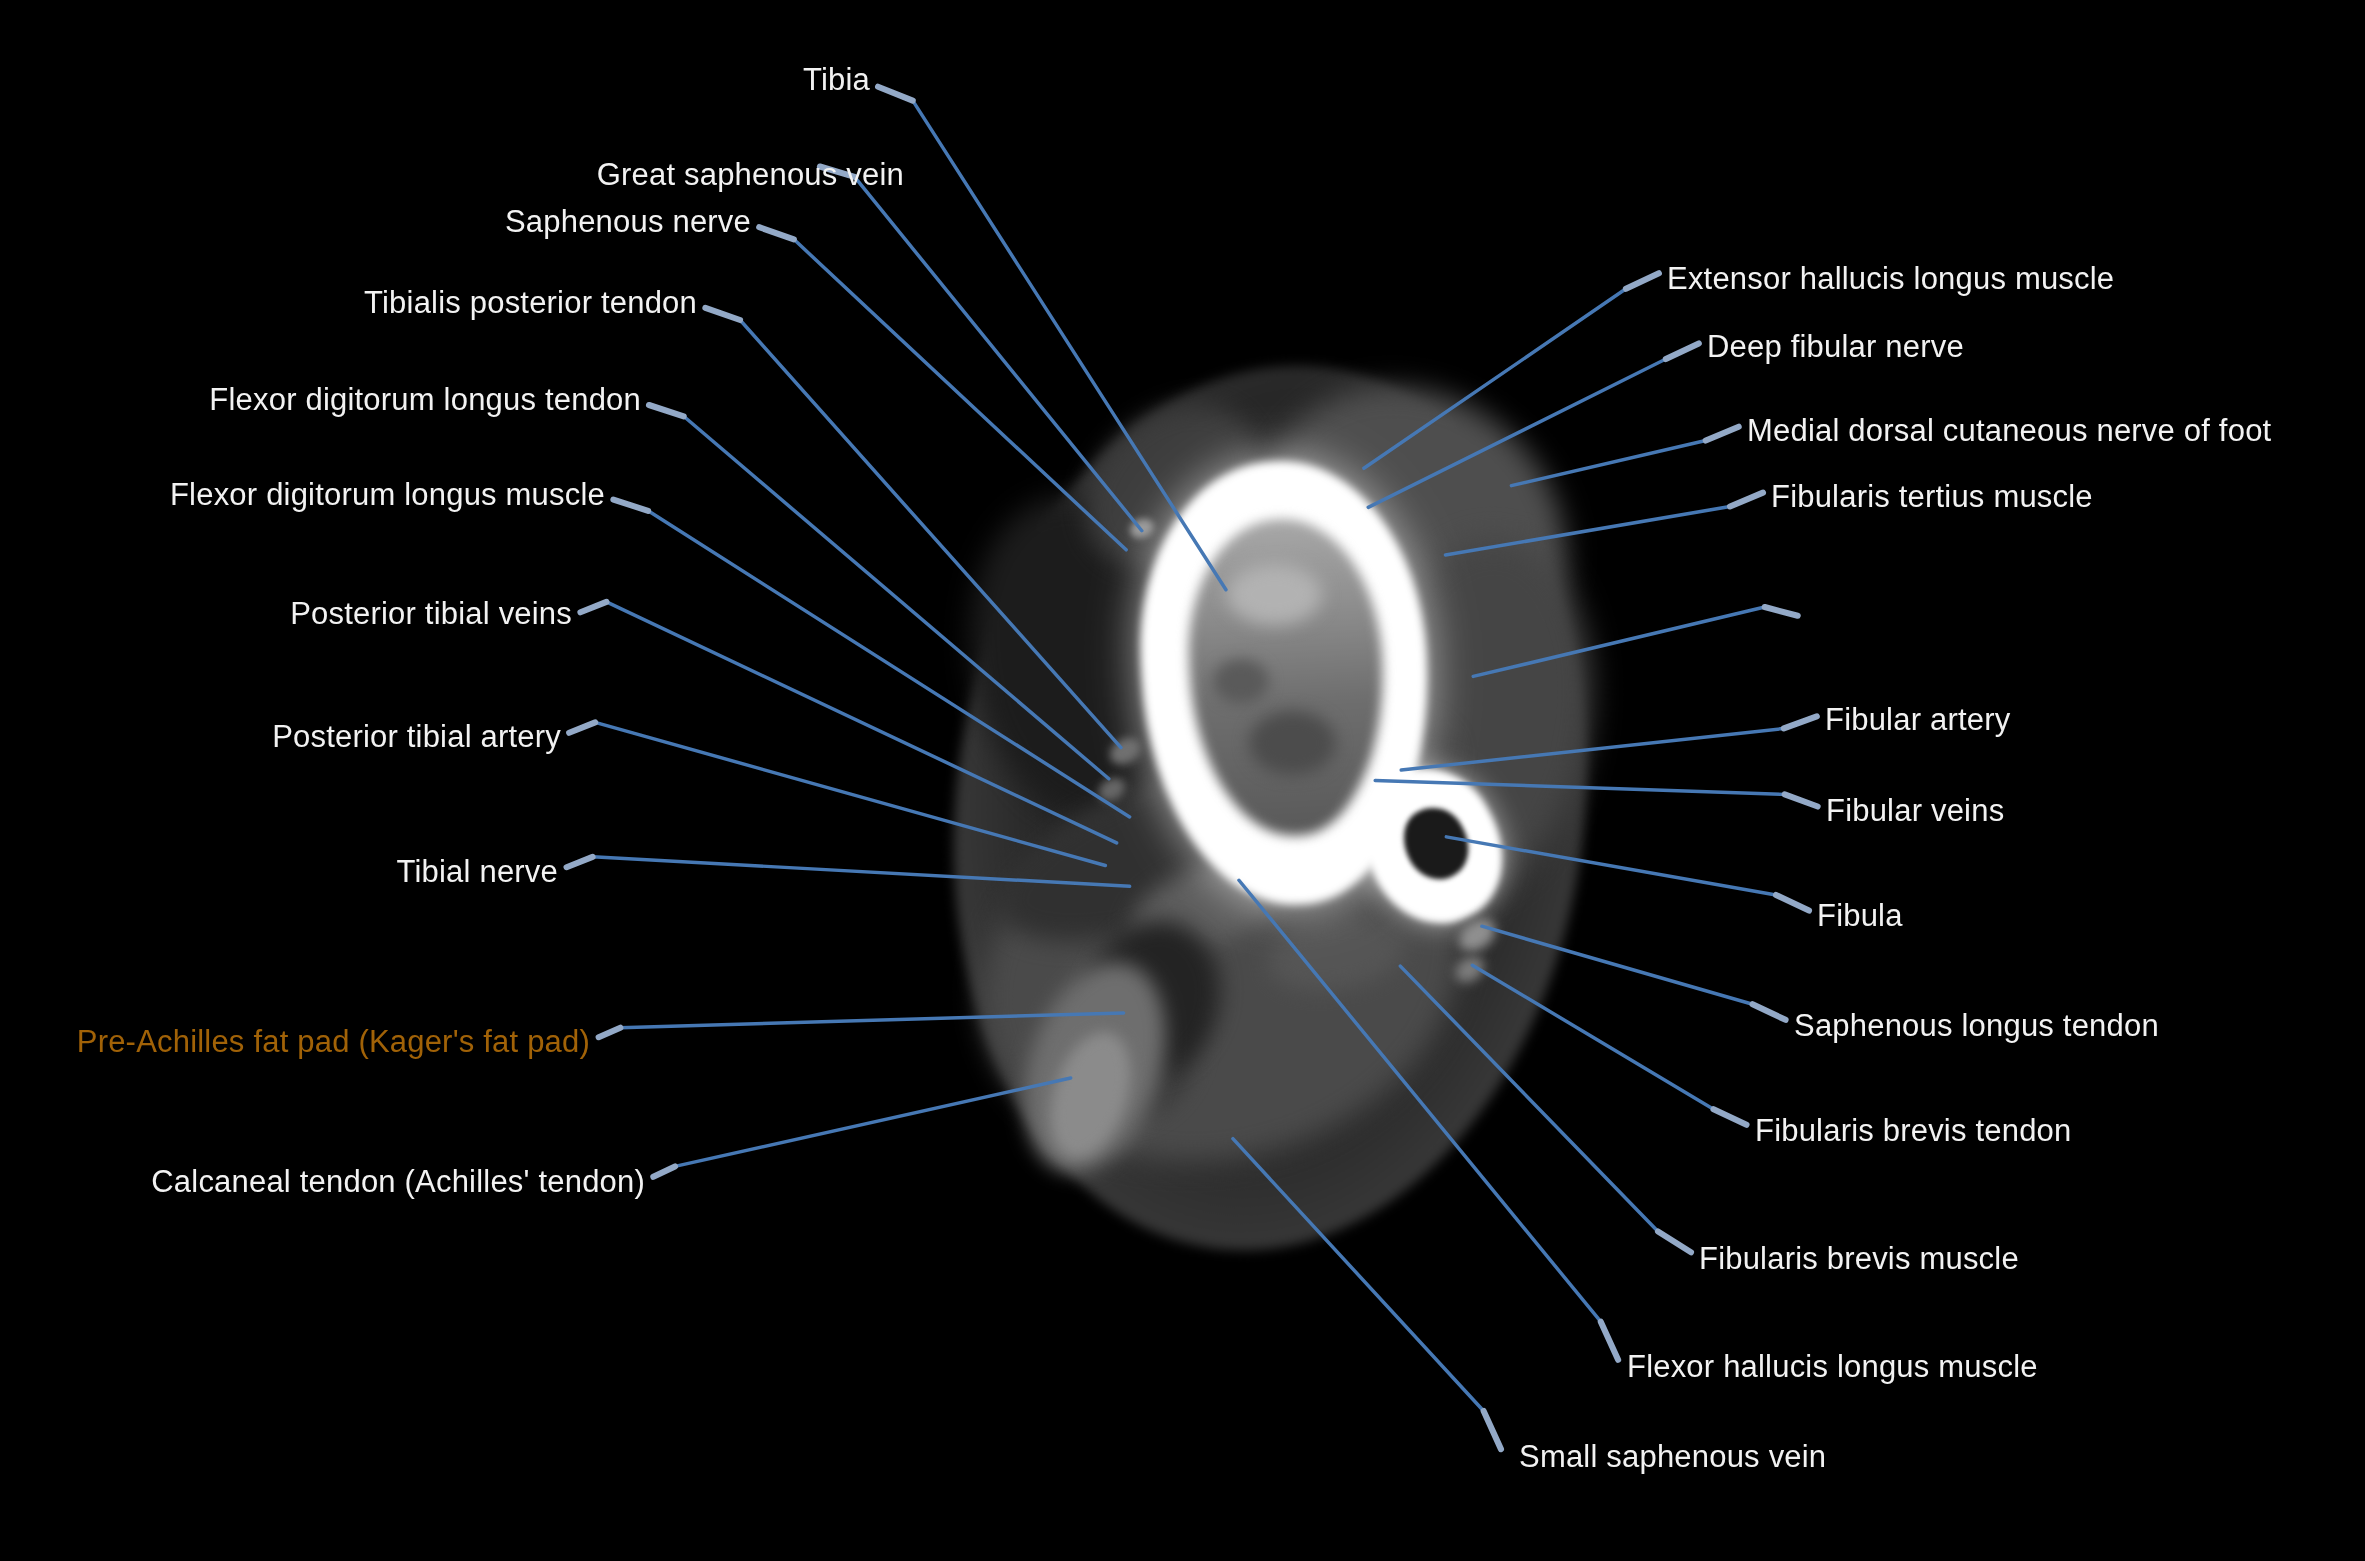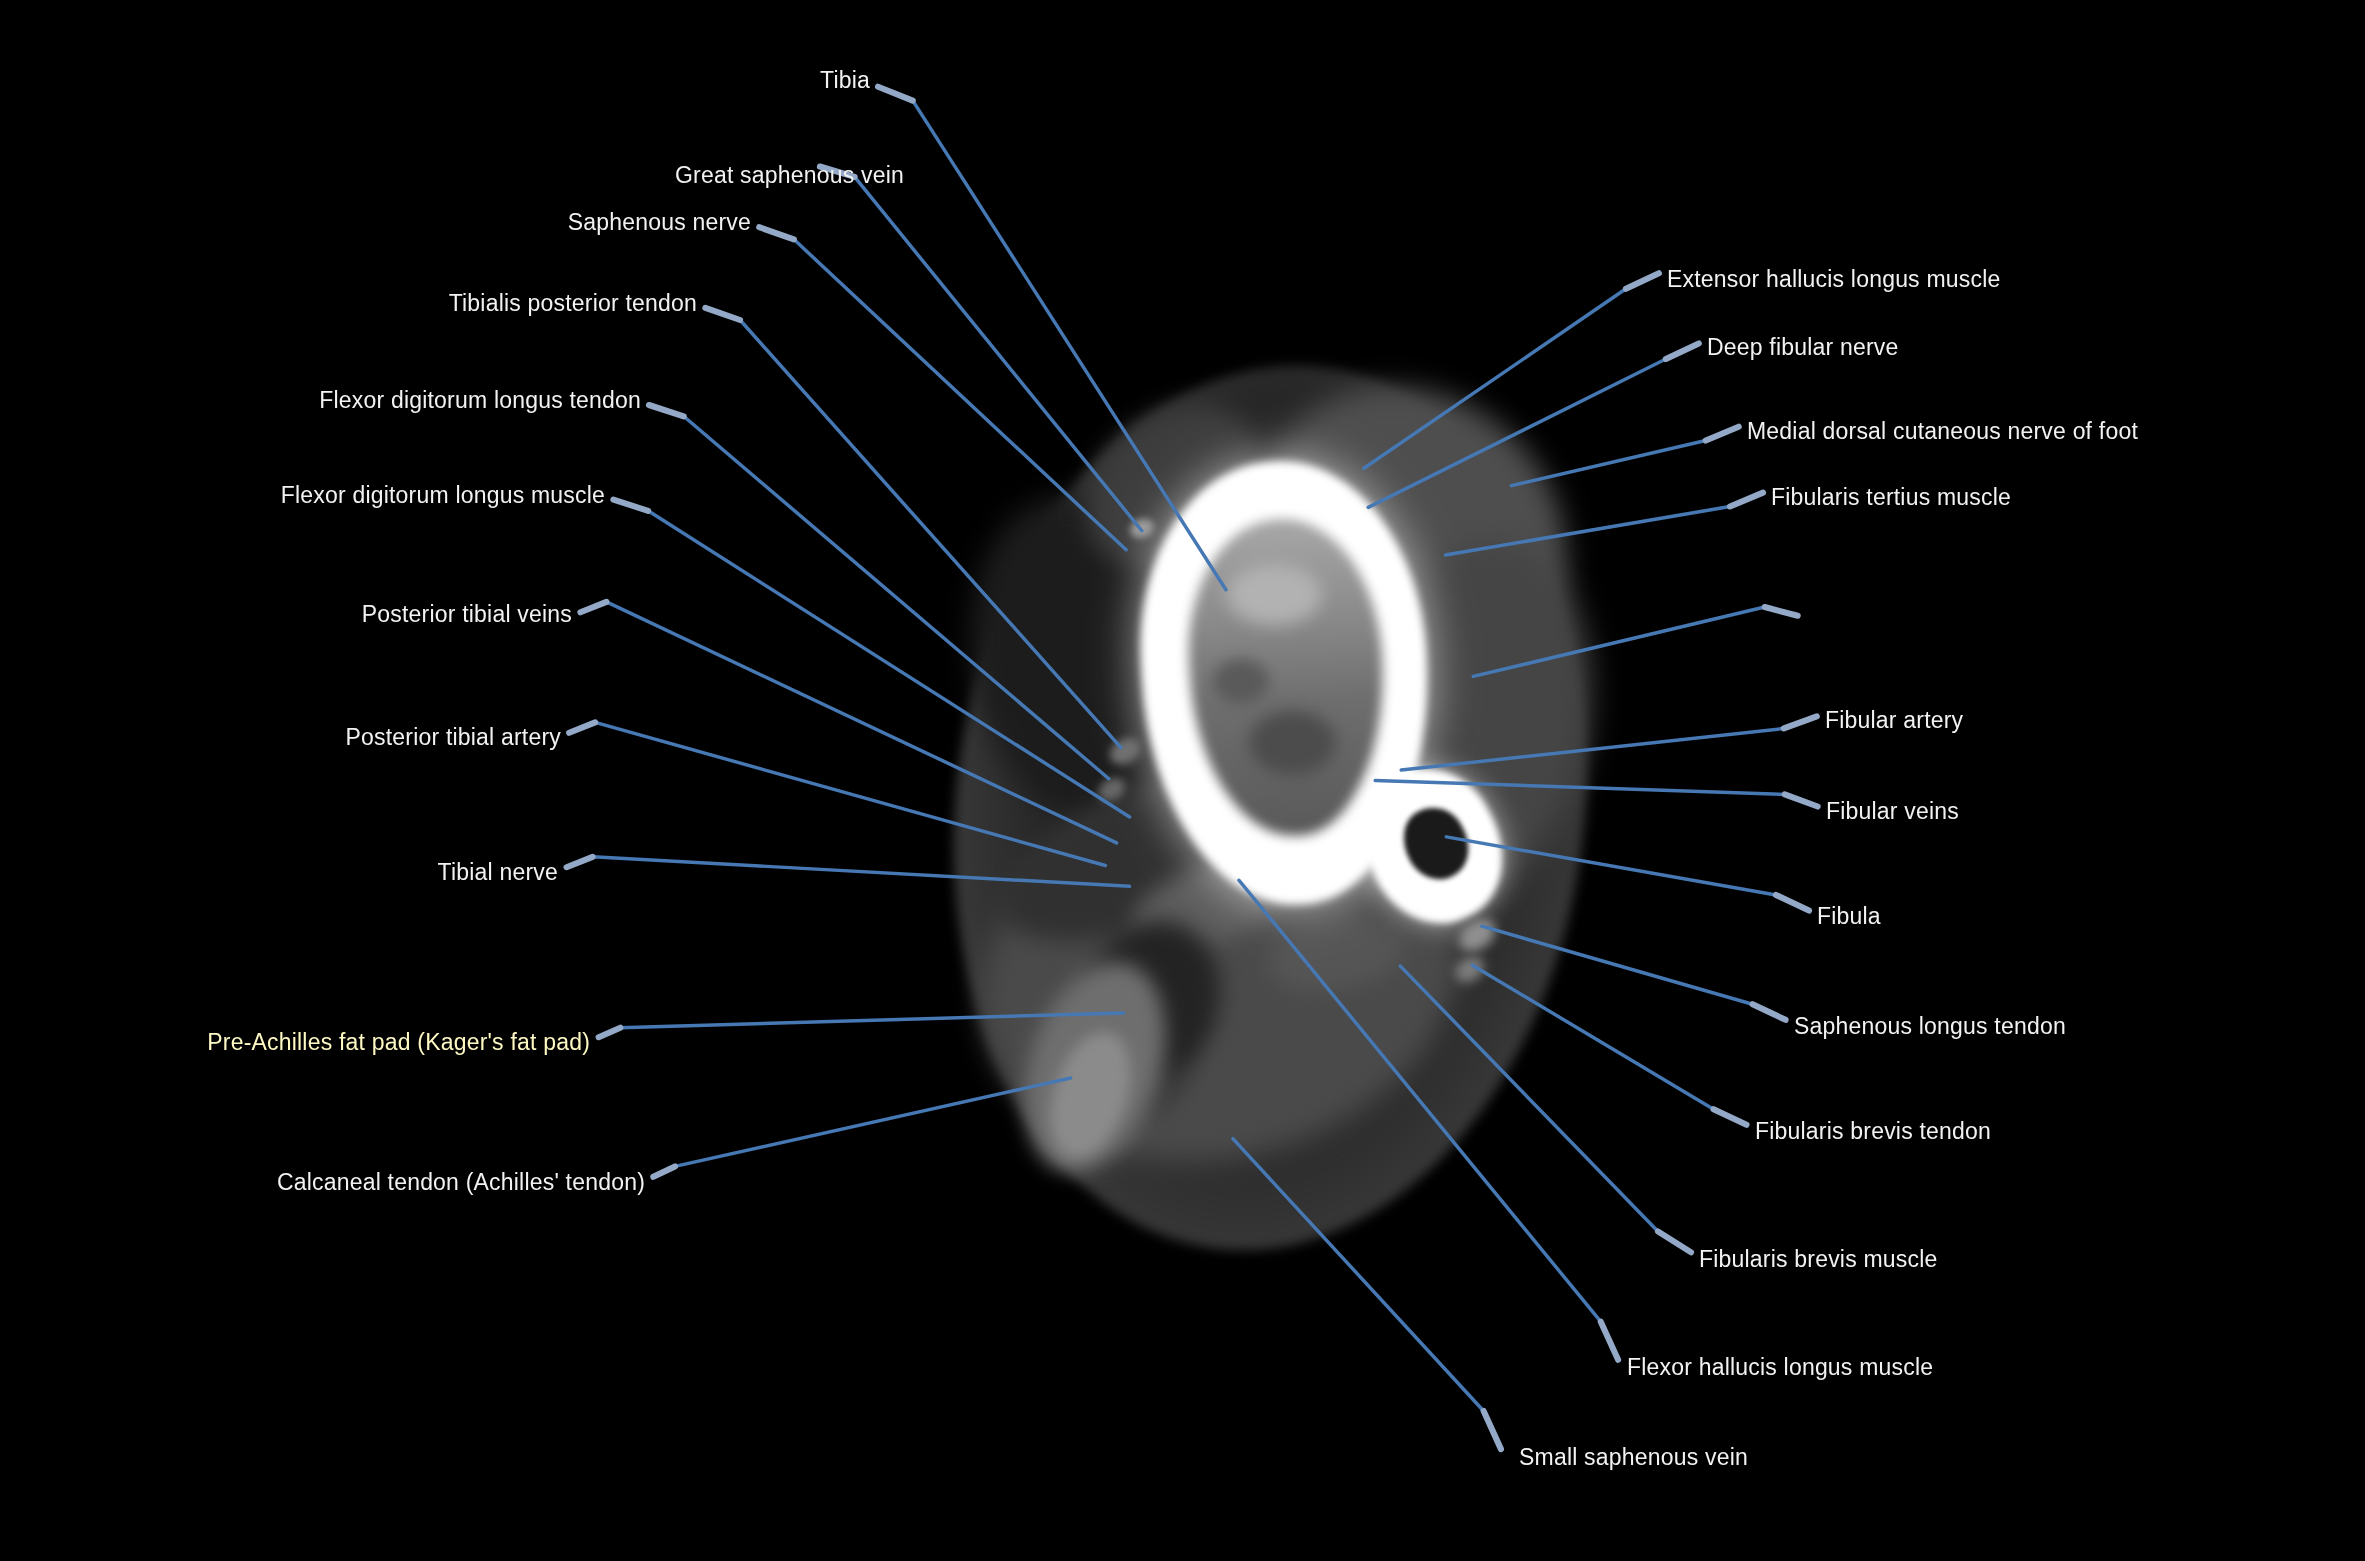--- a/index.html
+++ b/index.html
@@ -98,21 +98,21 @@
   .fl-tendon-dot{left:1457px;top:921px;width:40px;height:28px;transform:rotate(-35deg);background:#8f8f8f;filter:blur(5.2px);}
   .fb-tendon-dot{left:1454px;top:958px;width:31px;height:22.6px;transform:rotate(-35deg);background:#7c7c7c;filter:blur(5.2px);}
   
   svg.leads{position:absolute;inset:0;width:100%;height:100%;}
   svg.leads polyline{fill:none;stroke-width:4px;stroke-linecap:round;stroke-linejoin:round;}
   svg.leads line{stroke-width:7px;stroke-linecap:round;}
   
   .labels{position:absolute;inset:0;}
   .label{
     position:absolute;
-    font-size:23px;line-height:40px;
+    font-size:31px;line-height:40px;
     color:#f2f2f2;
     white-space:nowrap;
     letter-spacing:0.2px;
   }
   .label.left{text-align:right;}
 </style>
 </head>
 <body>
 
 <div class="stage">
@@ -200,21 +200,21 @@
   <div class="labels" id="labels">
       <div class="label left" style="right: 1496px; top: 60px; color: rgb(242, 242, 242);">Tibia</div>
       <div class="label left" style="right: 1462px; top: 141px; color: rgb(242, 242, 242); margin-top: 14px;">Great saphenous vein</div>
       <div class="label left" style="right: 1615px; top: 202px; color: rgb(242, 242, 242);">Saphenous nerve</div>
       <div class="label left" style="right: 1669px; top: 283px; color: rgb(242, 242, 242); margin-left: 20px;">Tibialis posterior tendon</div>
       <div class="label left" style="right: 1725px; top: 380px; color: rgb(242, 242, 242);">Flexor digitorum longus tendon</div>
       <div class="label left" style="right: 1761px; top: 475px; color: rgb(242, 242, 242);">Flexor digitorum longus muscle</div>
       <div class="label left" style="right: 1794px; top: 594px; color: rgb(242, 242, 242);">Posterior tibial veins</div>
       <div class="label left" style="right: 1805px; top: 717px; color: rgb(242, 242, 242);">Posterior tibial artery</div>
       <div class="label left" style="right: 1808px; top: 852px; color: rgb(242, 242, 242);">Tibial nerve</div>
-      <div class="label left" style="right: 1776px; top: 1022px; color: #fef9c3;">Pre-Achilles fat pad (Kager's fat pad)</div>
+      <div class="label left" style="right: 1776px; top: 1022px; color: #a16207;">Pre-Achilles fat pad (Kager's fat pad)</div>
       <div class="label left" style="right: 1721px; top: 1162px; color: rgb(242, 242, 242);">Calcaneal tendon (Achilles' tendon)</div>
       <div class="label right" style="left: 1667px; top: 259px; color: rgb(242, 242, 242);">Extensor hallucis longus muscle</div>
       <div class="label right" style="left: 1707px; top: 327px; color: rgb(242, 242, 242);">Deep fibular nerve</div>
       <div class="label right" style="left: 1747px; top: 411px; color: rgb(242, 242, 242);">Medial dorsal cutaneous nerve of foot</div>
       <div class="label right" style="left: 1771px; top: 477px; color: rgb(242, 242, 242); text-align: center;">Fibularis tertius muscle</div>
       <div class="label right" style="left: 1825px; top: 700px; color: rgb(242, 242, 242);">Fibular artery</div>
       <div class="label right" style="left: 1826px; top: 791px; color: rgb(242, 242, 242);">Fibular veins</div>
       <div class="label right" style="left: 1817px; top: 896px; color: rgb(242, 242, 242);">Fibula</div>
       <div class="label right" style="left: 1794px; top: 1006px; color: rgb(242, 242, 242);">Saphenous longus tendon</div>
       <div class="label right" style="left: 1755px; top: 1111px; color: rgb(242, 242, 242);">Fibularis brevis tendon</div>

